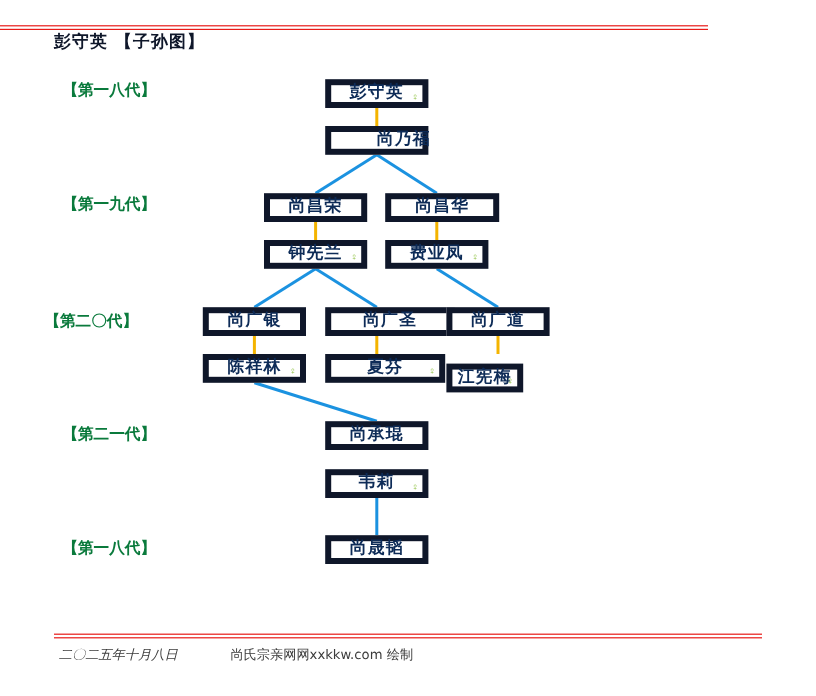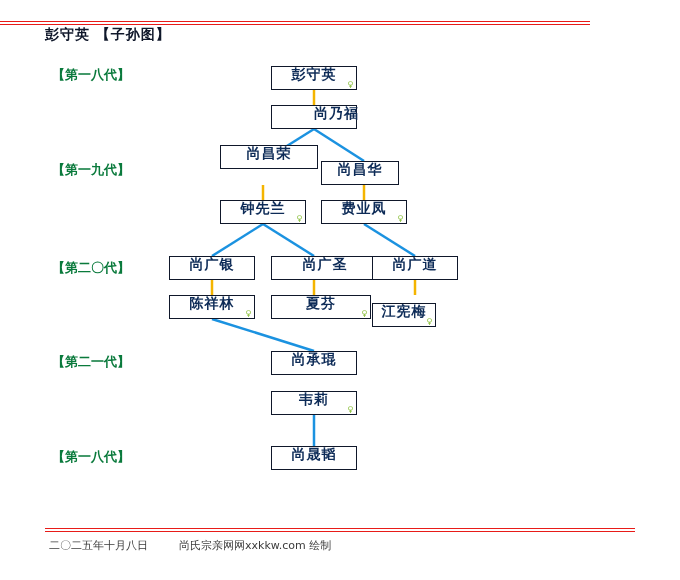--- a/index.html
+++ b/index.html
@@ -72,22 +72,22 @@
     width: 590px;
     height: 18px;
   }
   .ftr-text {
     position: absolute;
     top: 0;
     font-size: 11px;
     color: #3b3b3b;
     white-space: nowrap;
   }
-  #ftr-date { left: 4px; }
-  #ftr-site { left: 134px; }
+  #ftr-date { left: 4px; font-style: italic; }
+  #ftr-site { left: 147px; }
 
   
   .gen-label {
     position: absolute;
     font-size: 13px;
     font-weight: bold;
     color: #0a7a3c;
     white-space: nowrap;
     letter-spacing: 0px;
   }
@@ -99,26 +99,27 @@
     top: 0;
     width: 680px;
     height: 580px;
     pointer-events: none;
   }
 
   
   .node {
     position: absolute;
     box-sizing: border-box;
-    border: 1px solid #0f172a;
+    border: 5px solid #0f172a;
     background: #ffffff;
     height: 24px;
     display: flex;
-    align-items: flex-start;
+    align-items: center;
     justify-content: center;
+    font-family: Liberation Serif, serif;
   }
   .node .nm {
     font-size: 14px;
     font-weight: bold;
     color: #0d2b57;
     letter-spacing: 1px;
     white-space: nowrap;
     line-height: 1;
   }
   .node .mark {
@@ -155,36 +156,36 @@
       <line x1="263" y1="185" x2="263" y2="200" stroke="#f4b400" stroke-width="2.5"></line>
       <line x1="364" y1="185" x2="364" y2="200" stroke="#f4b400" stroke-width="2.5"></line>
       <line x1="212" y1="280" x2="212" y2="295" stroke="#f4b400" stroke-width="2.5"></line>
       <line x1="314" y1="280" x2="314" y2="295" stroke="#f4b400" stroke-width="2.5"></line>
       <line x1="415" y1="280" x2="415" y2="295" stroke="#f4b400" stroke-width="2.5"></line>
     </svg>
 
   <div id="gen-layer">
       <div class="gen-label" style="left: 52px; top: 66px;">【第一八代】</div>
       <div class="gen-label" style="left: 52px; top: 161px;">【第一九代】</div>
-      <div class="gen-label" style="left: 52px; top: 259px; text-align: center;">【第二〇代】</div>
+      <div class="gen-label" style="left: 37px; top: 259px; text-align: center;">【第二〇代】</div>
       <div class="gen-label" style="left: 52px; top: 353px;">【第二一代】</div>
       <div class="gen-label" style="left: 52px; top: 448px;">【第一八代】</div>
     </div>
   <div id="node-layer">
       <div class="node" style="left: 271px; top: 66px; width: 86px;">
         <span class="nm">彭守英</span>
         <span class="mark">♀</span>
       </div>
       <div class="node" style="left: 271px; top: 105px; width: 86px; padding-left: 45px;">
         <span class="nm">尚乃福</span>
       </div>
-      <div class="node" style="left: 220px; top: 145px; width: 98px;">
+      <div class="node" style="left: 220px; top: 161px; width: 86px;">
         <span class="nm">尚昌荣</span>
       </div>
-      <div class="node" style="left: 321px; top: 161px; width: 78px;">
+      <div class="node" style="left: 321px; top: 161px; width: 95px;">
         <span class="nm">尚昌华</span>
       </div>
       <div class="node" style="left: 220px; top: 200px; width: 86px;">
         <span class="nm">钟先兰</span>
         <span class="mark">♀</span>
       </div>
       <div class="node" style="left: 321px; top: 200px; width: 86px;">
         <span class="nm">费业凤</span>
         <span class="mark">♀</span>
       </div>

